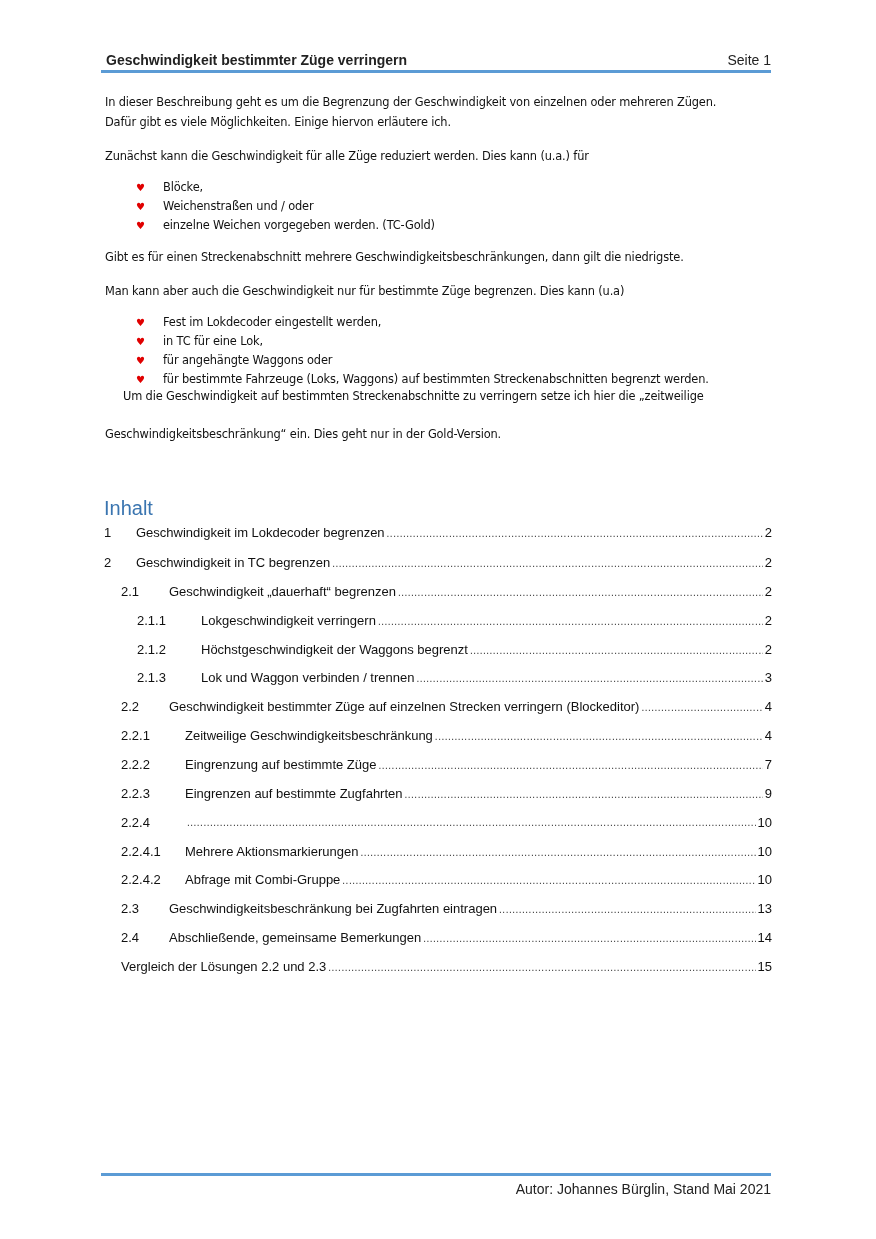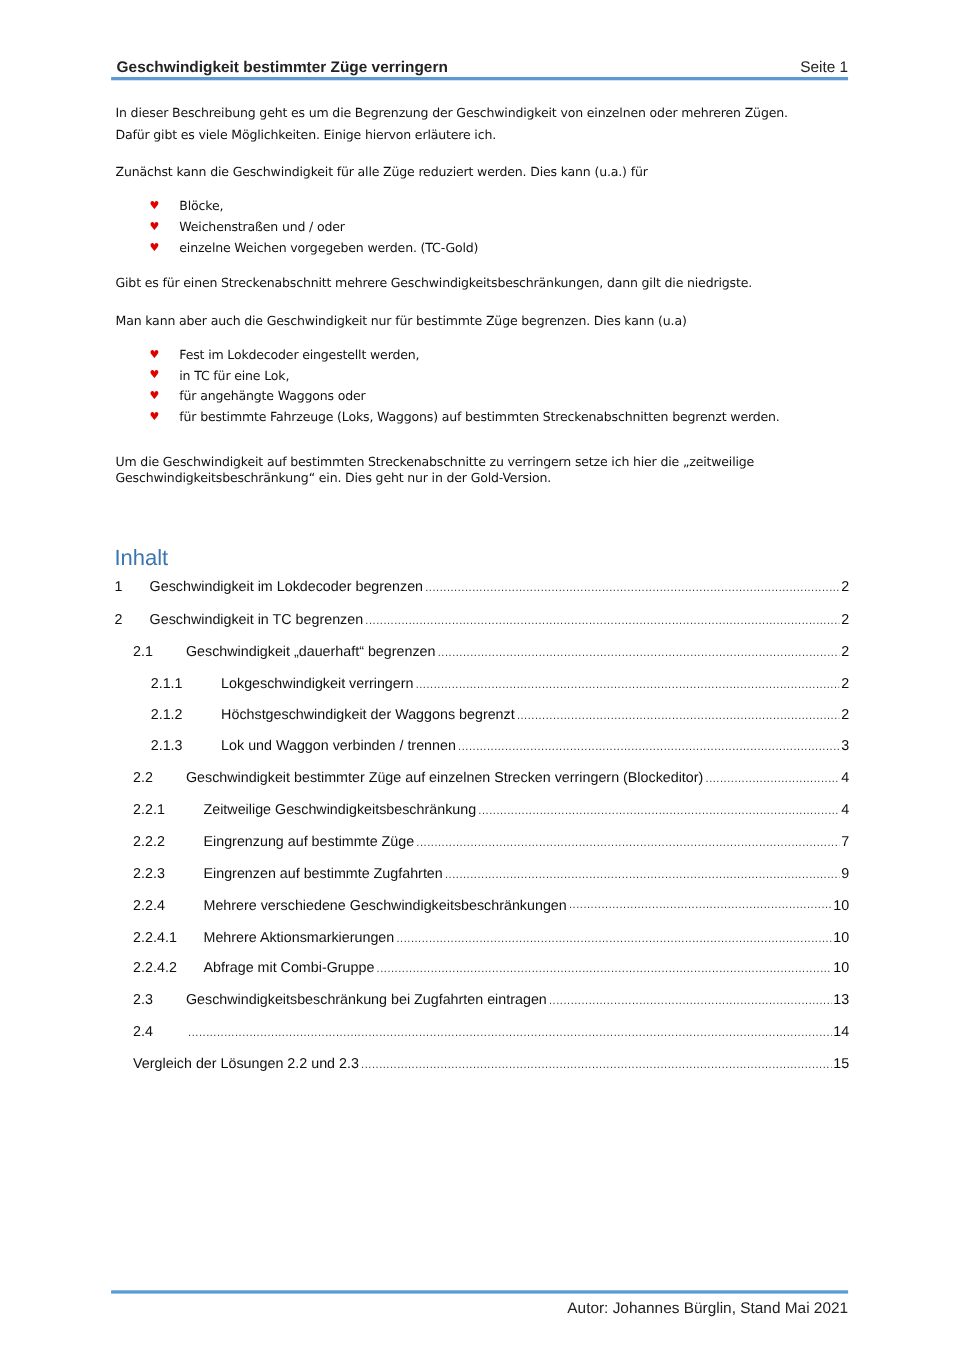--- a/index.html
+++ b/index.html
@@ -51,21 +51,21 @@
     <div class="para" style="top:155px;">Gibt es für einen Streckenabschnitt mehrere Geschwindigkeitsbeschränkungen, dann gilt die niedrigste.</div>
     <div class="para" style="top:189px;">Man kann aber auch die Geschwindigkeit nur für bestimmte Züge begrenzen. Dies kann (u.a)</div>
 
     <ul class="bullets" style="top:221px;">
       <li><span class="heart">♥</span><span>Fest im Lokdecoder eingestellt werden,</span></li>
       <li><span class="heart">♥</span><span>in TC für eine Lok,</span></li>
       <li><span class="heart">♥</span><span>für angehängte Waggons oder</span></li>
       <li><span class="heart">♥</span><span>für bestimmte Fahrzeuge (Loks, Waggons) auf bestimmten Streckenabschnitten begrenzt werden.</span></li>
     </ul>
 
-    <div class="para" style="top:318px;">Um die Geschwindigkeit auf bestimmten Streckenabschnitte zu verringern setze ich hier die „zeitweilige</div>
+    <div class="para" style="top:294px;margin-left:18px;">Um die Geschwindigkeit auf bestimmten Streckenabschnitte zu verringern setze ich hier die „zeitweilige</div>
     <div class="para" style="top:332px;">Geschwindigkeitsbeschränkung“ ein. Dies geht nur in der Gold-Version.</div>
   </div>
 
   <div class="toc-title">Inhalt</div>
 
   <div class="toc">
     <div class="toc-row" style="top:0px;">
       <span class="toc-num" style="width:32px;">1</span>
       <span class="toc-label">Geschwindigkeit im Lokdecoder begrenzen</span>
       <span class="toc-dots"></span>
@@ -120,21 +120,20 @@
       <span class="toc-page">7</span>
     </div>
     <div class="toc-row" style="top:261px; left:17px;">
       <span class="toc-num" style="width:64px;">2.2.3</span>
       <span class="toc-label">Eingrenzen auf bestimmte Zugfahrten</span>
       <span class="toc-dots"></span>
       <span class="toc-page">9</span>
     </div>
     <div class="toc-row" style="top:290px; left:17px;align-items:flex-end;">
       <span class="toc-num" style="width:64px;">2.2.4</span>
-      <span class="toc-label">Mehrere verschiedene Geschwindigkeitsbeschränkungen</span>
       <span class="toc-dots"></span>
       <span class="toc-page">10</span>
     </div>
     <div class="toc-row" style="top:319px; left:17px;">
       <span class="toc-num" style="width:64px;">2.2.4.1</span>
       <span class="toc-label">Mehrere Aktionsmarkierungen</span>
       <span class="toc-dots"></span>
       <span class="toc-page">10</span>
     </div>
     <div class="toc-row" style="top:347px; left:17px;">
@@ -144,20 +143,21 @@
       <span class="toc-page">10</span>
     </div>
     <div class="toc-row" style="top:376px; left:17px;">
       <span class="toc-num" style="width:48px;">2.3</span>
       <span class="toc-label">Geschwindigkeitsbeschränkung bei Zugfahrten eintragen</span>
       <span class="toc-dots"></span>
       <span class="toc-page">13</span>
     </div>
     <div class="toc-row" style="top:405px; left:17px;">
       <span class="toc-num" style="width:48px;">2.4</span>
+      <span class="toc-label">Abschließende, gemeinsame Bemerkungen</span>
       <span class="toc-dots"></span>
       <span class="toc-page">14</span>
     </div>
     <div class="toc-row" style="top:434px; left:17px;">
       <span class="toc-label">Vergleich der Lösungen 2.2 und 2.3</span>
       <span class="toc-dots"></span>
       <span class="toc-page">15</span>
     </div>
   </div>
 

